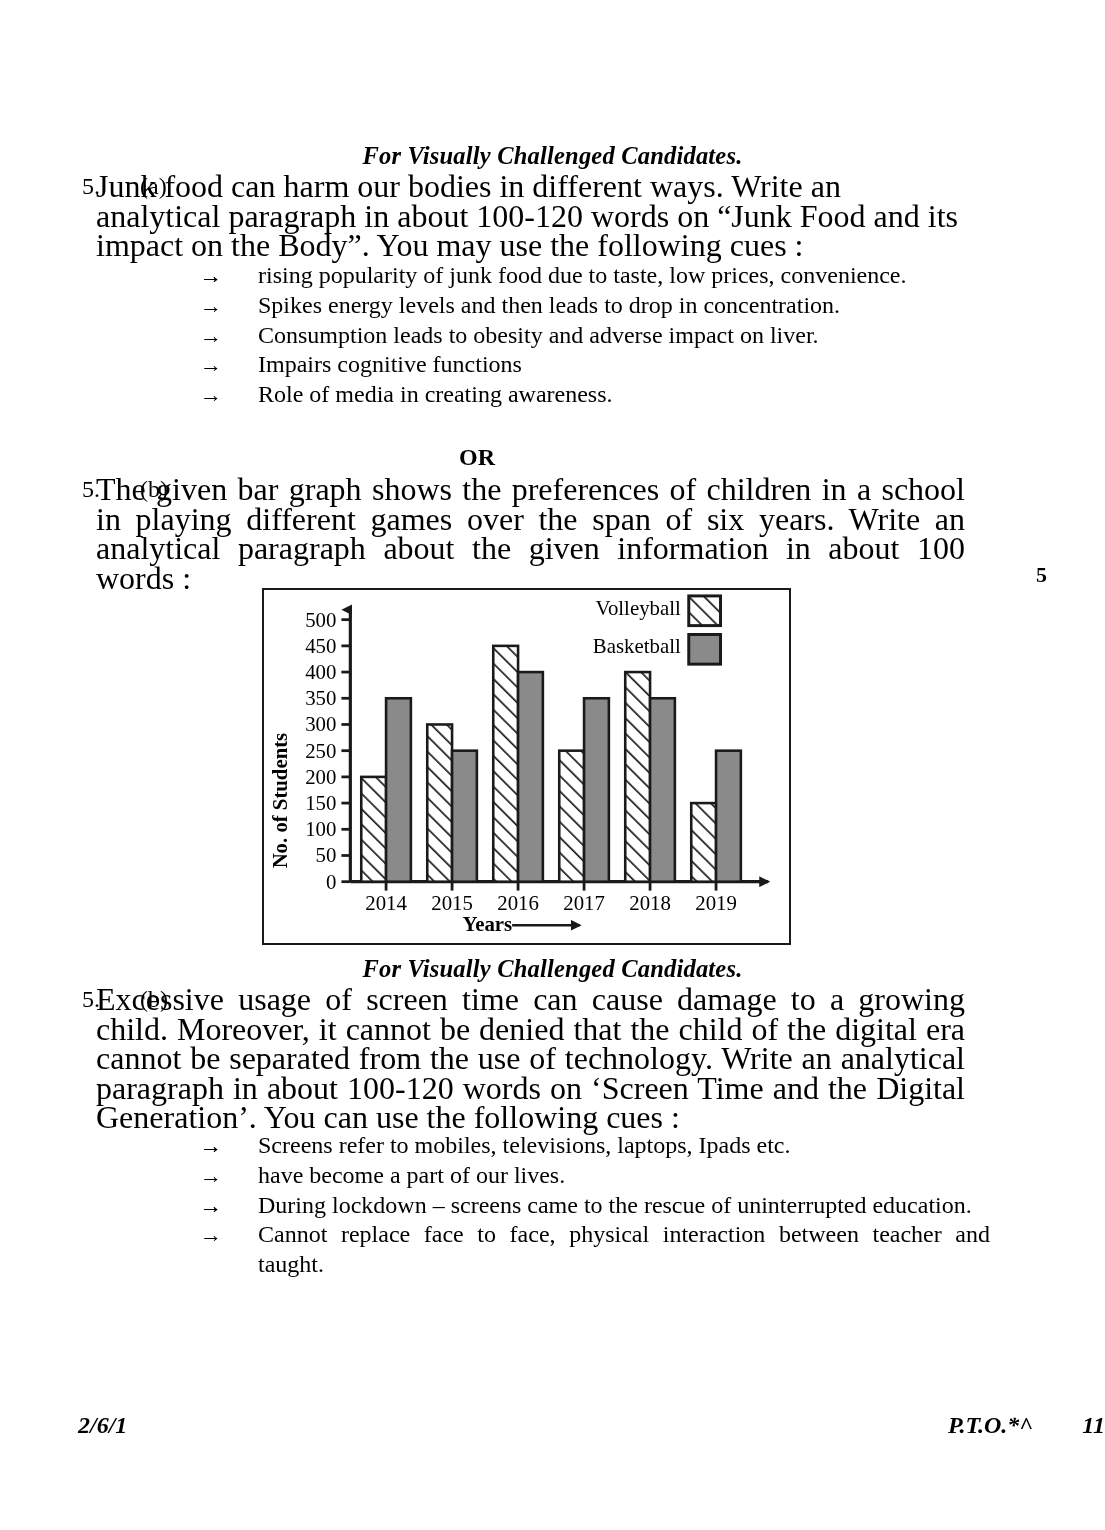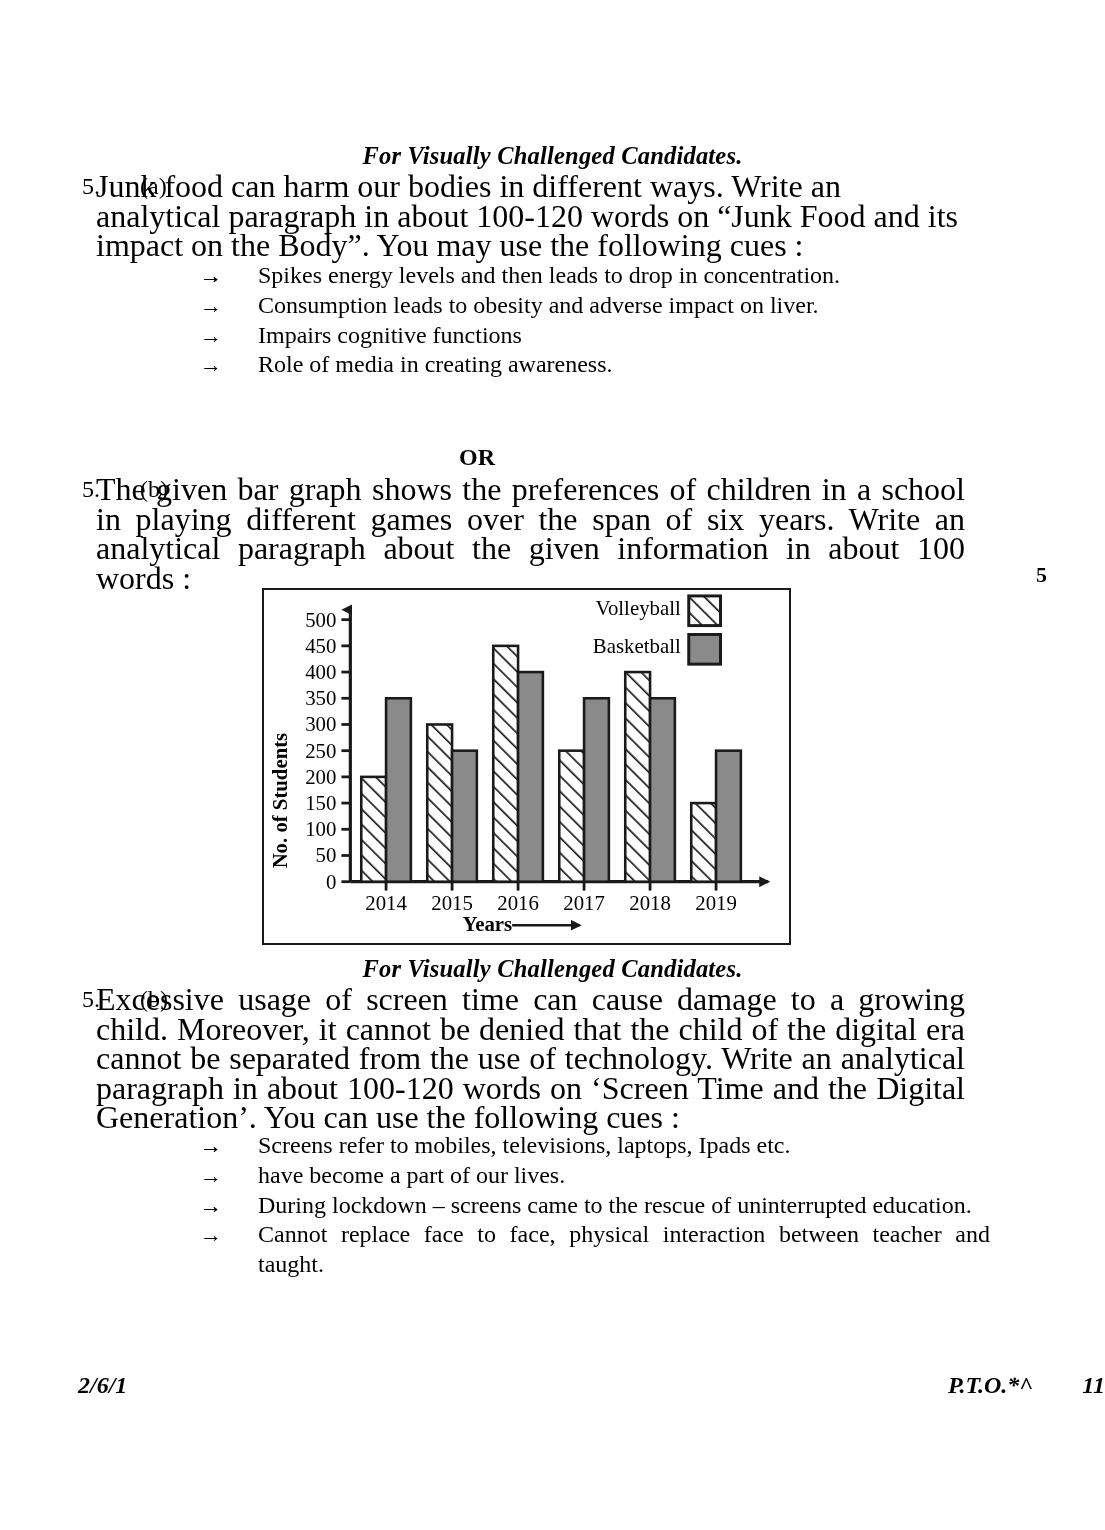--- a/index.html
+++ b/index.html
@@ -116,20 +116,21 @@
     left: 0;
     top: 1372px;
     width: 1105px;
     height: 40px;
   }
   .footer span {
     position: absolute;
     font-style: italic;
     font-weight: bold;
     font-size: 24px;
+    margin-top: 40px;
   }
   .f-left  { left: 78px; }
   .f-mid   { left: 0; width: 1105px; text-align: right; }
   .f-right { right: 72px; }
 </style>
 </head>
 <body>
 
 <div class="page">
 
@@ -140,20 +141,21 @@
     <div class="qpart">(a)</div>
     <div class="qbody">Junk food can harm our bodies in different ways. Write an analytical paragraph in about 100-120 words on “Junk Food and its impact on the Body”. You may use the following cues :</div>
   </div>
 
   <ul class="cues" style="position:absolute; left:200px; top:261px; width:790px;">
     <li>
       <span class="arrow">→</span>
     </li>
     <li>
       <span class="arrow">→</span>
+      <span>rising popularity of junk food due to taste, low prices, convenience.</span>
     </li>
     <li>
       <span class="arrow">→</span>
       <span>Spikes energy levels and then leads to drop in concentration.</span>
     </li>
     <li>
       <span class="arrow">→</span>
       <span>Consumption leads to obesity and adverse impact on liver.</span>
     </li>
     <li>

